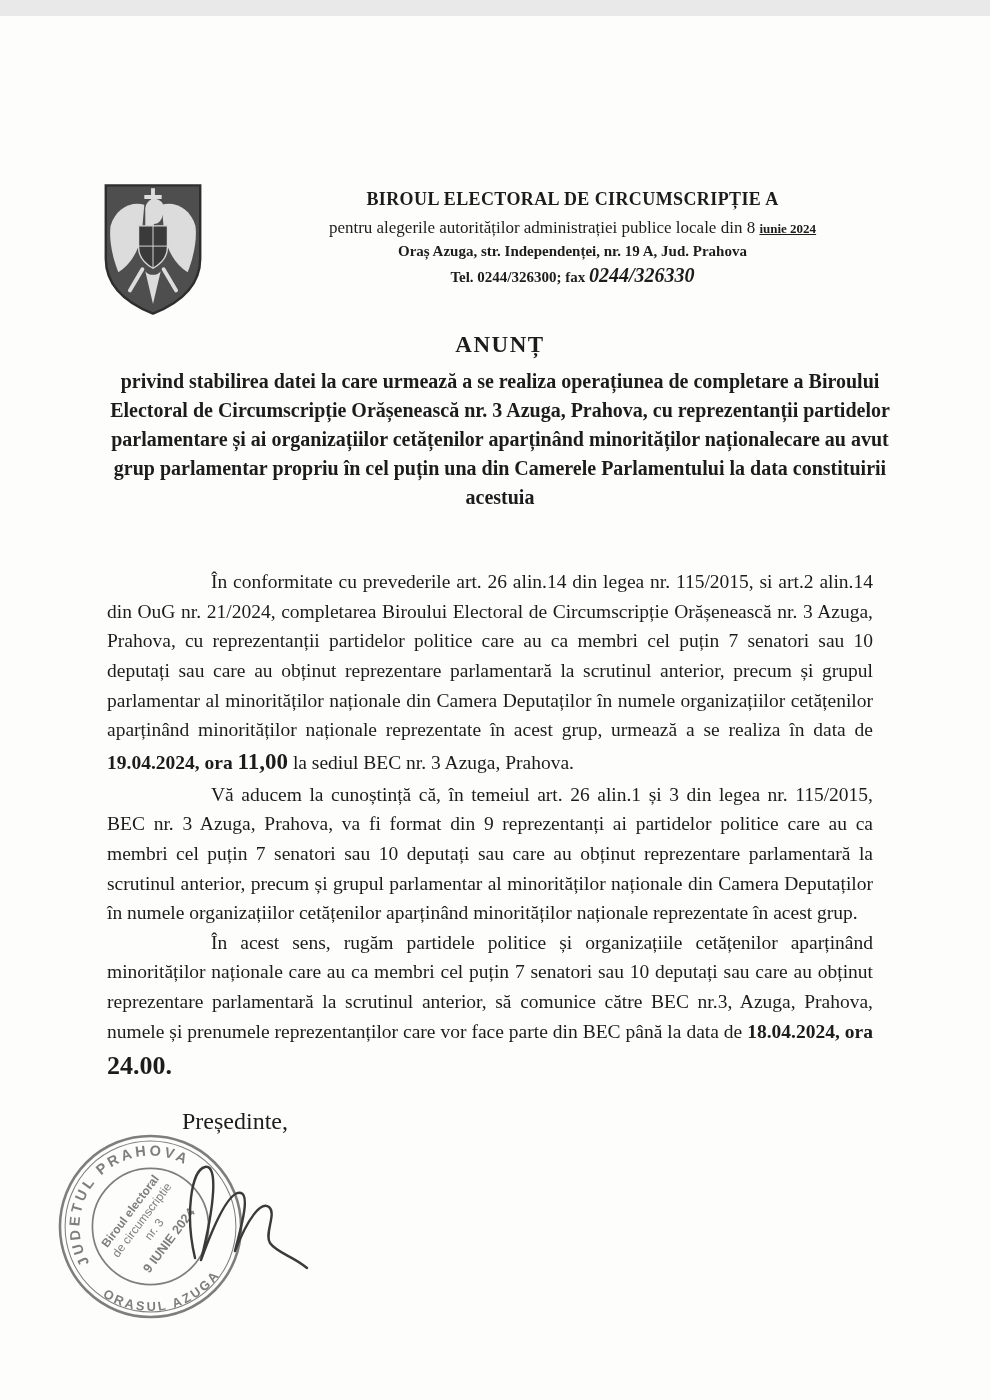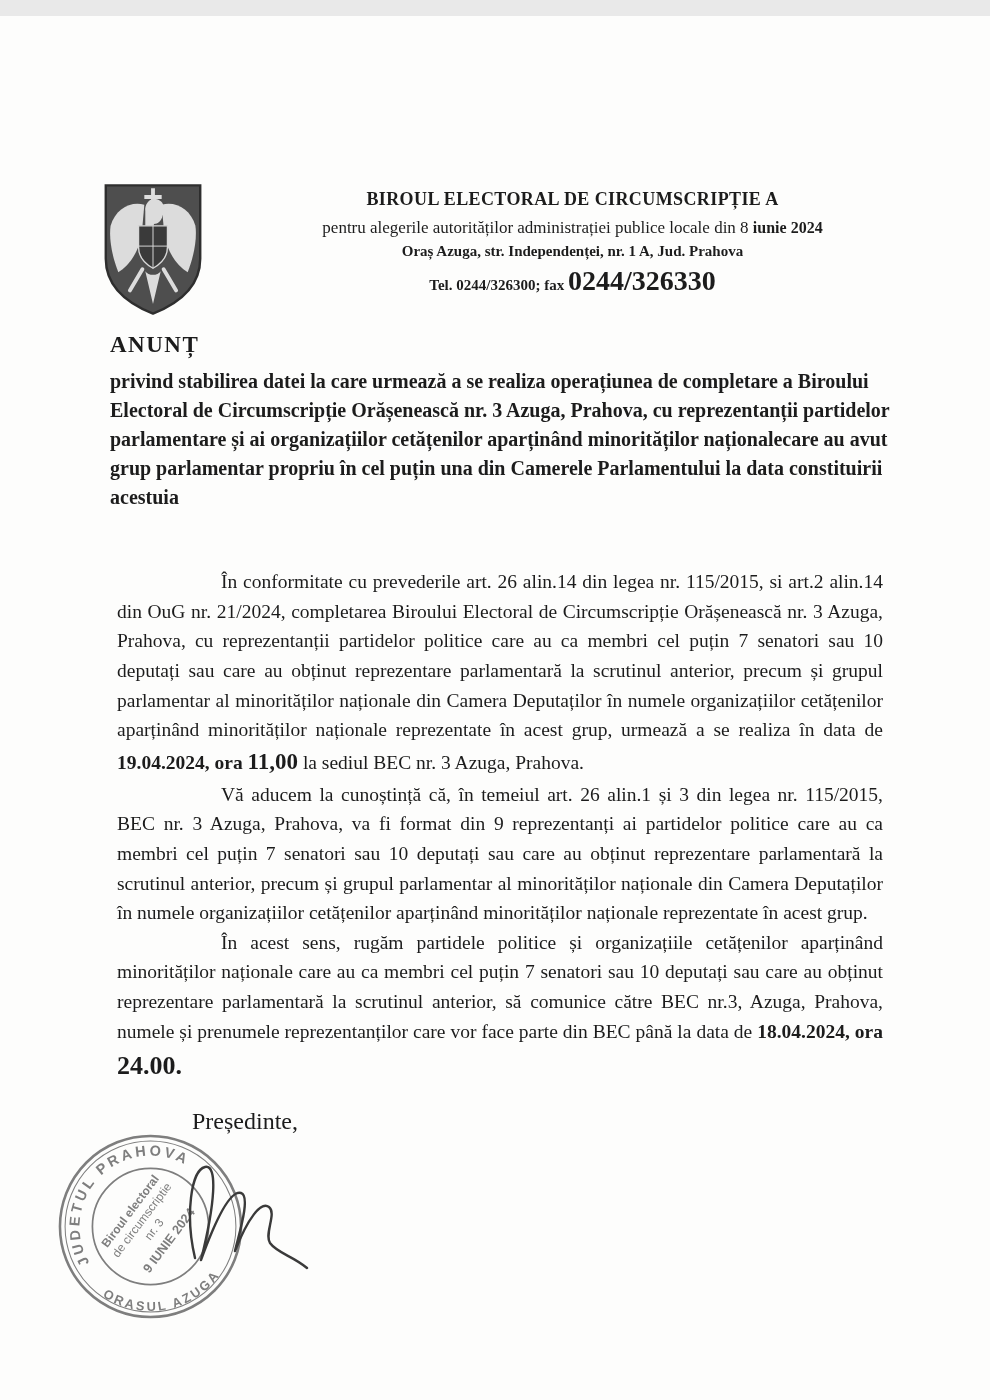--- a/index.html
+++ b/index.html
@@ -22,50 +22,50 @@
   
   .emblem{
     position:absolute;left:100px;top:163px;width:106px;height:140px;
   }
   .header-text{
     position:absolute;left:250px;top:172px;width:645px;
     text-align:center;line-height:1.28;
   }
   .org-line{font-weight:bold;font-size:18px;letter-spacing:.4px;}
   .scope-line{font-size:17px;margin-top:6px;}
-  .scope-line b{font-size:16px;}
+  .scope-line b{font-size:13px;text-decoration:underline;}
   .address-line{font-weight:bold;font-size:15px;margin-top:3px;}
   .tel-line{font-weight:bold;font-size:15px;margin-top:2px;}
-  .tel-line .fax-big{font-size:28px;font-weight:bold;}
+  .tel-line .fax-big{font-size:20px;font-weight:bold;font-style:italic;}
 
   
   .title-block{
-    position:absolute;left:110px;top:316px;width:780px;text-align:left;
+    position:absolute;left:110px;top:316px;width:780px;text-align:center;
   }
   .main-heading{
     font-size:23px;font-weight:bold;letter-spacing:1.5px;
   }
   .sub-heading{
     margin-top:9px;
     font-size:20px;font-weight:bold;line-height:1.45;
   }
 
   
   .body-block{
-    position:absolute;left:117px;top:551px;width:766px;
+    position:absolute;left:107px;top:551px;width:766px;
     font-size:19.5px;line-height:1.52;text-align:justify;
   }
   .para{text-indent:104px;}
   .para b{font-weight:bold;}
   .bold-time{font-size:23px;font-weight:bold;}
   .bold-time-xl{font-size:26px;font-weight:bold;}
 
   
   .president{
-    position:absolute;left:192px;top:1092px;
+    position:absolute;left:182px;top:1092px;
     font-size:24px;
   }
   .stamp{
     position:absolute;left:48px;top:1108px;width:205px;height:205px;
     opacity:.88;
   }
   .stamp text{fill:var(--stamp-ink);font-family:"Liberation Sans", sans-serif;}
   .signature{
     position:absolute;left:165px;top:1138px;width:180px;height:140px;
     z-index:3;
@@ -84,21 +84,21 @@
     <path d="M47,31 C46,23 52,17 58,18 C64,19 67,24 66,29 L73,32 L65,35 C64,41 60,44 56,44 L54,57 L47,55 Z" fill="#dcdcdc"></path>
     <path d="M40,46 H70 V68 C70,78 64,85 55,90 C46,85 40,78 40,68 Z" fill="#3a3a3a" stroke="#d8d8d8" stroke-width="1.4"></path>
     <path d="M55,46 V90 M40,67 H70" stroke="#d8d8d8" stroke-width="1"></path>
     <path d="M44,91 L31,113 M66,91 L79,113" stroke="#dcdcdc" stroke-width="4" stroke-linecap="round"></path>
     <path d="M47,93 L55,127 L63,93 C60,98 50,98 47,93 Z" fill="#dcdcdc"></path>
   </svg>
 
   <div class="header-text">
     <div class="org-line">BIROUL ELECTORAL DE CIRCUMSCRIPȚIE  A</div>
     <div class="scope-line"><span>pentru alegerile autorităților administrației publice locale din 8 </span><b>iunie 2024</b></div>
-    <div class="address-line">Oraș Azuga, str. Independenței, nr. 1 A, Jud. Prahova</div>
+    <div class="address-line">Oraș Azuga, str. Independenței, nr. 19 A, Jud. Prahova</div>
     <div class="tel-line"><span>Tel. 0244/326300; fax </span><span class="fax-big">0244/326330</span></div>
   </div>
 
   <div class="title-block">
     <div class="main-heading">ANUNȚ</div>
     <div class="sub-heading">privind stabilirea datei la care urmează a se realiza operațiunea de completare a Biroului Electoral de Circumscripție Orășenească nr. 3 Azuga, Prahova, cu reprezentanții partidelor parlamentare și ai organizațiilor cetățenilor aparținând minorităților naționalecare au avut grup parlamentar propriu în cel puțin una din Camerele Parlamentului la data constituirii acestuia</div>
   </div>
 
   <div class="body-block">
     <p class="para"><span>În conformitate cu prevederile art. 26 alin.14  din legea nr. 115/2015, si art.2 alin.14 din OuG nr. 21/2024, completarea Biroului Electoral de Circumscripție Orășenească nr. 3 Azuga, Prahova, cu reprezentanții partidelor politice care au ca membri cel puțin 7 senatori sau 10 deputați sau care au obținut reprezentare parlamentară la scrutinul anterior, precum și grupul parlamentar al minorităților naționale din Camera Deputaților în numele organizațiilor cetățenilor aparținând minorităților naționale reprezentate în acest grup, urmează a se realiza în data de </span><b>19.04.2024, ora </b><span class="bold-time">11,00</span><span> la sediul BEC nr. 3 Azuga, Prahova.</span></p>

